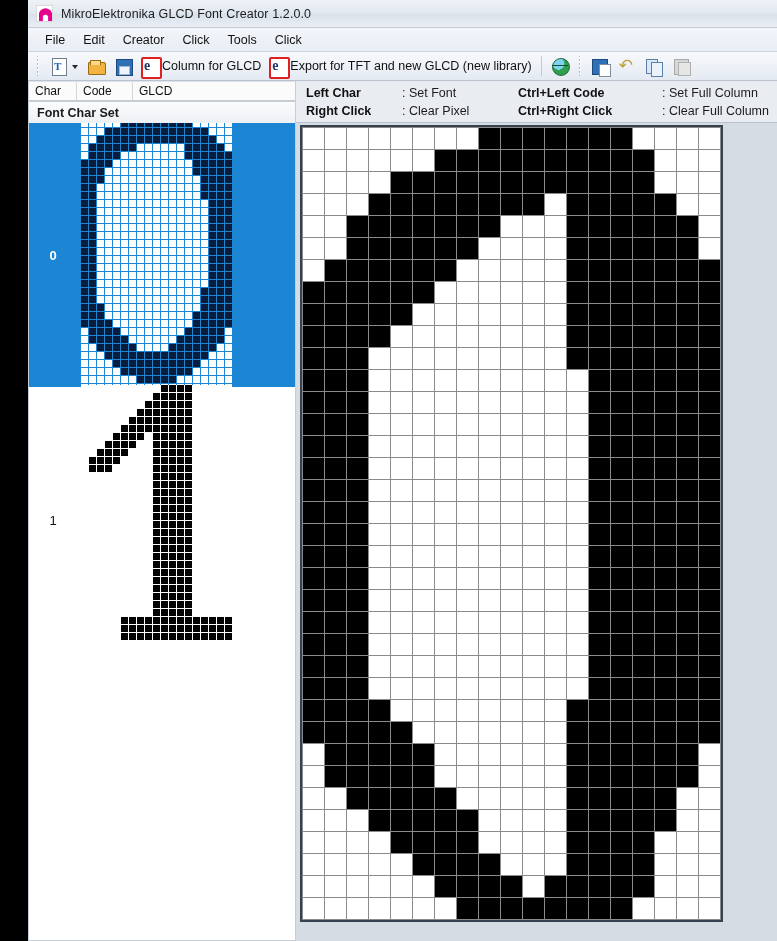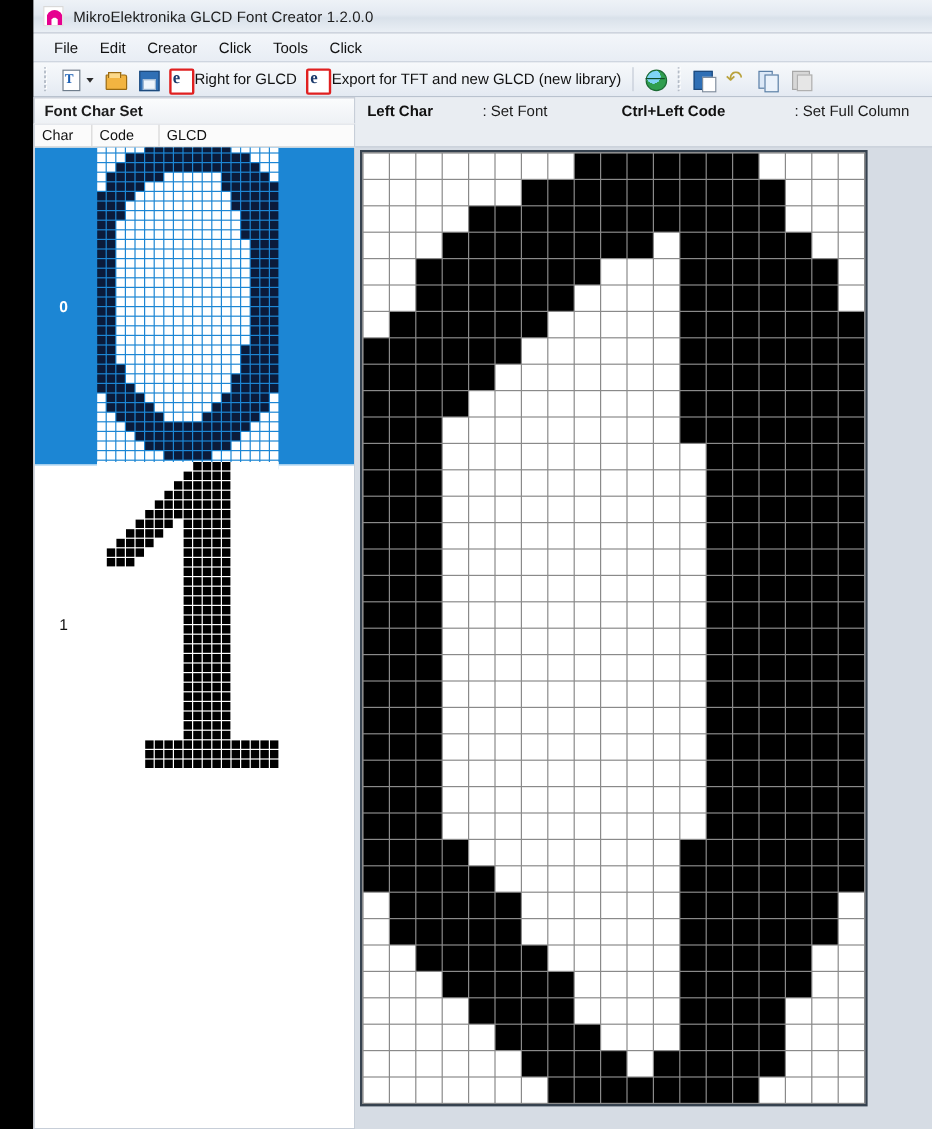--- a/index.html
+++ b/index.html
@@ -277,21 +277,21 @@
       <div class="tb-btn">
         <span class="ico ico-open"></span>
       </div>
 
       <div class="tb-btn">
         <span class="ico ico-save"></span>
       </div>
 
       <div class="tb-btn">
         <span class="ico-e"></span>
-        <span class="tb-label">Right for GLCD</span>
+        <span class="tb-label">Column for GLCD</span>
       </div>
 
       <div class="tb-btn">
         <span class="ico-e"></span>
         <span class="tb-label">Export for TFT and new GLCD (new library)</span>
       </div>
 
       <div class="tb-sep"></div>
 
       <div class="tb-btn">
@@ -313,27 +313,27 @@
       </div>
 
       <div class="tb-btn">
         <span class="ico ico-paste"></span>
       </div>
     </div>
 
     <div id="body-split">
 
       <div id="left-dock">
-        <div id="left-dock-caption">Font Char Set</div>
-
         <div id="charset-header">
           <div class="ch-col c-char">Char</div>
           <div class="ch-col c-code">Code</div>
           <div class="ch-col c-glcd">GLCD</div>
         </div>
+
+        <div id="left-dock-caption">Font Char Set</div>
 
         <div id="charset-list">
           <div class="char-row selected">
             <div class="cell-char">0</div>
             <div class="cell-glcd">
               <div class="mini-grid" id="mini-zero" style="grid-template-columns: repeat(19, 7px); grid-auto-rows: 7px; gap: 1px; background: rgb(28, 134, 212); padding: 0px;">
                   <div class="mini-cell" style="background: rgb(255, 255, 255);"></div>
                   <div class="mini-cell" style="background: rgb(255, 255, 255);"></div>
                   <div class="mini-cell" style="background: rgb(255, 255, 255);"></div>
                   <div class="mini-cell" style="background: rgb(255, 255, 255);"></div>
@@ -1642,20 +1642,27 @@
 
 
         <div id="hints">
           <div class="hint-row">
             <span class="hk hint-c1">Left Char</span>
             <span class="hv hint-c2">: Set Font</span>
             <span class="hk hint-c3">Ctrl+Left Code</span>
             <span class="hv hint-c4">: Set Full Column</span>
 
           </div>
+          <div class="hint-row">
+            <span class="hk hint-c1">Right Click</span>
+            <span class="hv hint-c2">: Clear Pixel</span>
+            <span class="hk hint-c3">Ctrl+Right Click</span>
+            <span class="hv hint-c4">: Clear Full Column</span>
+
+          </div>
         </div>
 
         <div id="editor-area">
           <div id="editor-grid-wrap">
             <div id="editor-grid" style="grid-template-columns: repeat(19, 21px); grid-auto-rows: 21px;">
                 <div class="px"></div>
                 <div class="px"></div>
                 <div class="px"></div>
                 <div class="px"></div>
                 <div class="px"></div>

